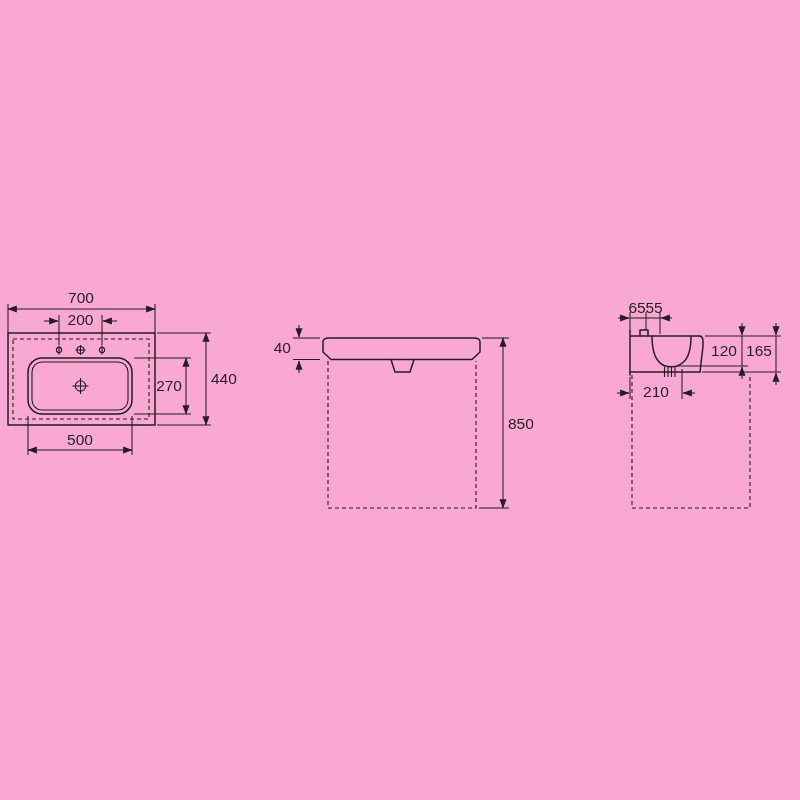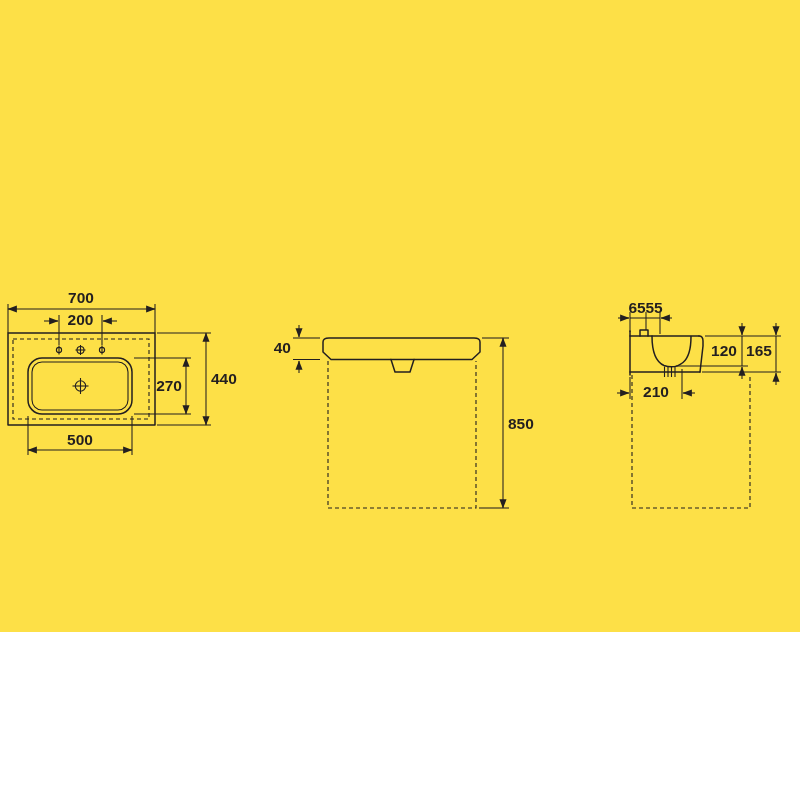--- a/index.html
+++ b/index.html
@@ -2,24 +2,23 @@
 <html><head>
 <meta charset="utf-8">
 <style>
   html, body {
     margin: 0;
     padding: 0;
     background: #ffffff;
   }
   .canvas-wrap {
     width: 800px;
-    height: 632px;
-    background: #fde047;
+    height: 800px;
+    background: #f9a8d4;
     position: relative;
-    font-weight: bold;
   }
   svg {
     display: block;
   }
   .solid {
     fill: none;
     stroke: #231f20;
     stroke-width: 1.5;
     stroke-linejoin: round;
     stroke-linecap: round;

